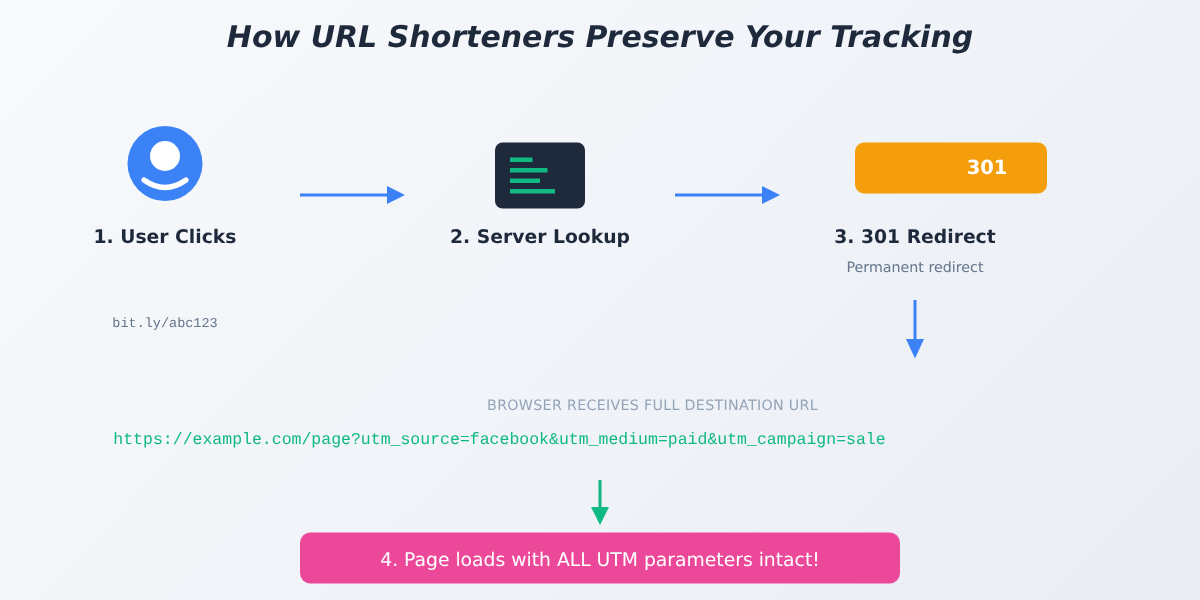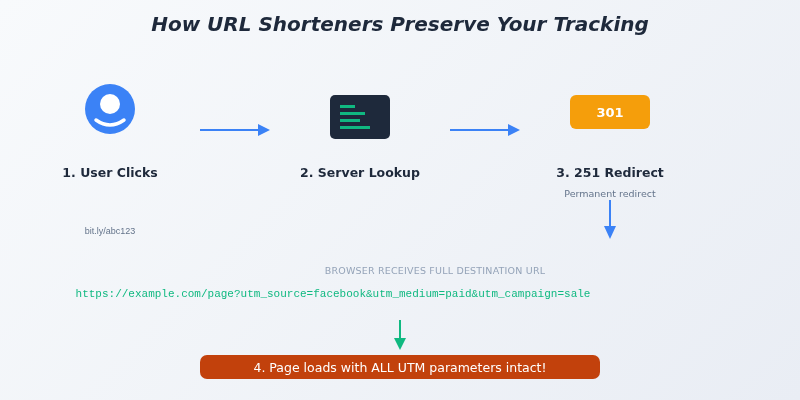--- a/index.html
+++ b/index.html
@@ -6,44 +6,44 @@
   body {
     width:800px; height:400px; overflow:hidden; position:relative;
     background: linear-gradient(135deg, #f8fafc 0%, #e9edf4 100%);
     font-family: "DejaVu Sans", sans-serif;
   }
   .title {
     position:absolute; left:0; top:12px; width:800px; text-align:center;
     font-size:20px; font-weight:bold; color:#1e293b;font-style:italic;
   }
   .step { position:absolute; text-align:center; width:200px; }
-  .step-label { font-size:12.5px; font-weight:bold; color:#1e293b; margin-top:19px; }
+  .step-label { font-size:12.5px; font-weight:bold; color:#1e293b; margin-top:4px; }
   .step-sub { font-size:9.5px; color:#64748b; margin-top:8px; }
-  .step-sub.mono { font-family:Liberation Sans, sans-serif; font-size:9px; color:#64748b;margin-top:46px; }
+  .step-sub.mono { font-family:Liberation Mono, monospace; font-size:9px; color:#64748b;margin-top:46px; }
 
   .user-icon { position:absolute; left:85px; top:84px; width:50px; height:50px; border-radius:50%; background:#3b82f6; }
   .server-icon { position:absolute; left:330px; top:95px; width:60px; height:44px; border-radius:5px; background:#1e293b; }
   .server-icon .ln { position:absolute; left:10px; height:3px; background:#10b981; }
   .badge301 {
     position:absolute; left:570px; top:95px; width:80px; height:34px; border-radius:6px;
     background:#f59e0b; color:#fff; font-size:13px; font-weight:bold;
-    display:flex; align-items:center; justify-content:center;
+    display:flex; align-items:center; justify-content:center;padding-left:48px;
   }
   .arrow { position:absolute; }
   .caption {
     position:absolute; left:0; top:265px; width:800px; text-align:center;
     font-size:9.5px; color:#94a3b8; letter-spacing:0.2px;margin-left:35px;
   }
   .url {
     position:absolute; left:0; top:288px; width:666px; text-align:center;
     font-family:"Liberation Mono", monospace; font-size:11px; color:#10b981;
   }
   .result {
-    position:absolute; left:200px; top:355px; width:400px; height:24px; border-radius:7px;
-    background:#c2410c; color:#fff; font-size:12.5px;
+    position:absolute; left:200px; top:355px; width:400px; height:34px; border-radius:7px;
+    background:#ec4899; color:#fff; font-size:12.5px;
     display:flex; align-items:center; justify-content:center;
   }
 </style>
 </head>
 <body>
 
 <div class="title">How URL Shorteners Preserve Your Tracking</div>
 
 <div class="user-icon">
   <svg width="50" height="50" viewBox="0 0 50 50">
@@ -71,21 +71,21 @@
   <div class="step-label">2. Server Lookup</div>
 </div>
 
 <svg class="arrow" style="left:448px; top:122px;" width="75" height="16">
   <line x1="2" y1="8" x2="62" y2="8" stroke="#3b82f6" stroke-width="2"></line>
   <polygon points="60,2 72,8 60,14" fill="#3b82f6"></polygon>
 </svg>
 
 <div class="badge301">301</div>
 <div class="step" style="left:510px; top:146px;">
-  <div class="step-label">3. 251 Redirect</div>
+  <div class="step-label">3. 301 Redirect</div>
   <div class="step-sub">Permanent redirect</div>
 </div>
 
 <svg class="arrow" style="left:602px; top:198px;" width="16" height="44">
   <line x1="8" y1="2" x2="8" y2="30" stroke="#3b82f6" stroke-width="2"></line>
   <polygon points="2,28 8,41 14,28" fill="#3b82f6"></polygon>
 </svg>
 
 <div class="caption">BROWSER RECEIVES FULL DESTINATION URL</div>
 <div class="url">https://example.com/page?utm_source=facebook&amp;utm_medium=paid&amp;utm_campaign=sale</div>

